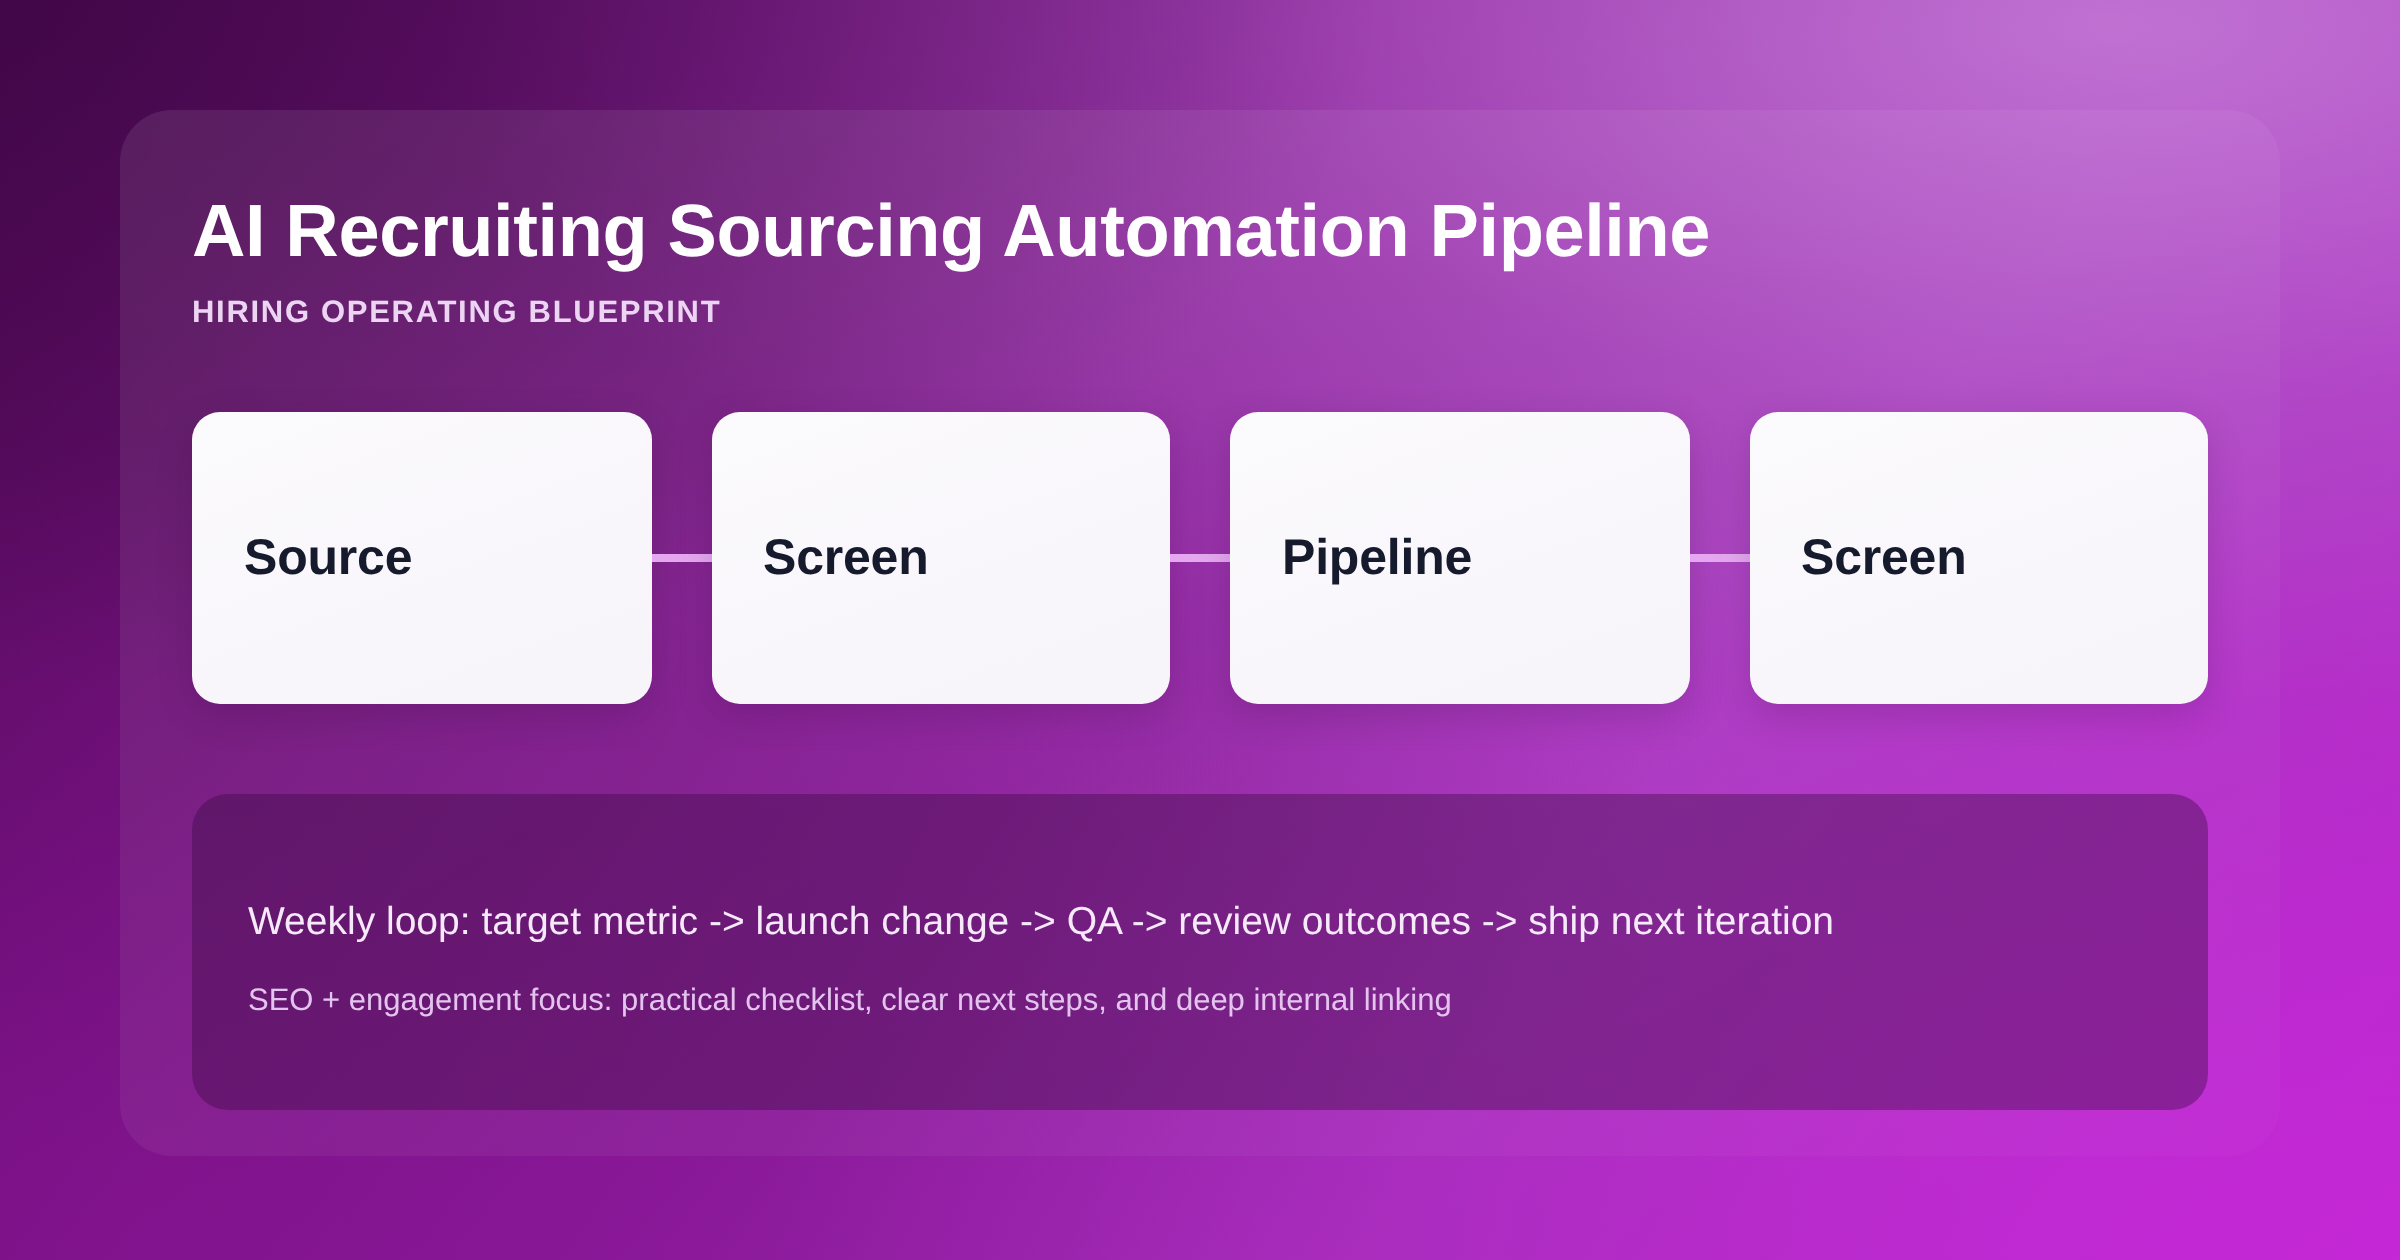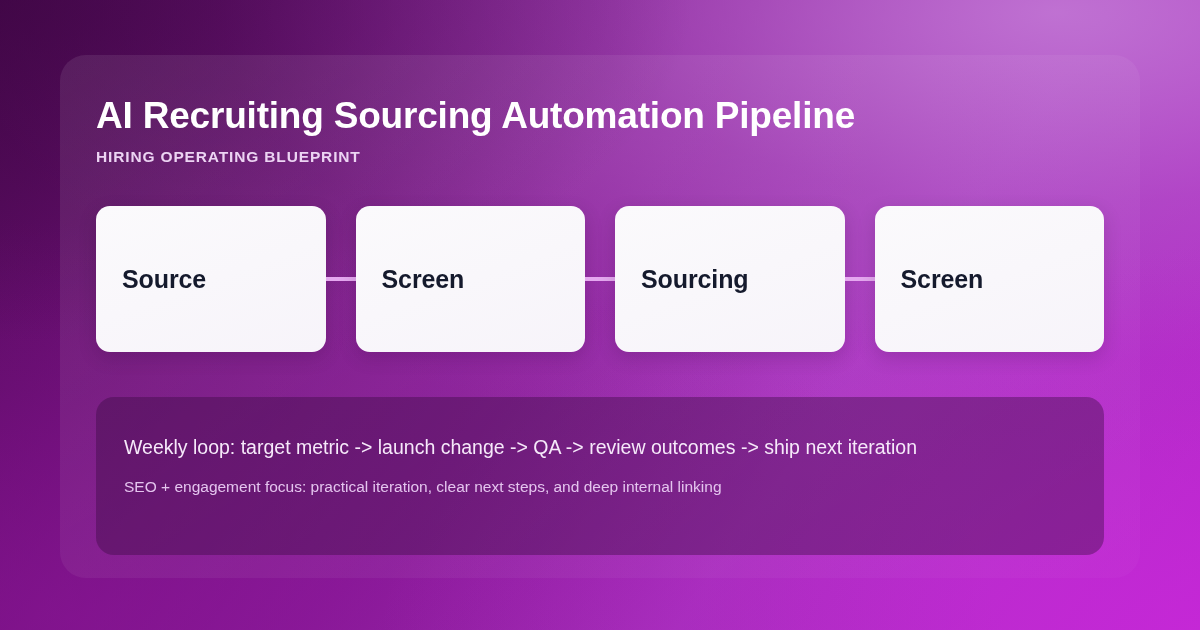--- a/index.html
+++ b/index.html
@@ -130,21 +130,21 @@
     background: #e5a8f0;
   }
 
   
   .note-panel {
     margin-top: 45px;
     width: 1008px;
     height: 158px;
     border-radius: 18px;
     background: rgba(58,10,64,0.40);
-    padding: 38px 28px 0 28px;
+    padding: 52px 28px 0 28px;
   }
   .note-line-primary {
     color: #f6e9fa;
     font-size: 19.5px;
     font-weight: 400;
     line-height: 1.3;
   }
   .note-line-secondary {
     margin-top: 16px;
     color: #e4c4ee;
@@ -176,29 +176,29 @@
 
     <div class="connector"></div>
 
     <div class="stage-card">
       <span class="stage-label">Screen</span>
     </div>
 
     <div class="connector"></div>
 
     <div class="stage-card">
-      <span class="stage-label">Sourcing</span>
+      <span class="stage-label">Pipeline</span>
     </div>
 
     <div class="connector"></div>
 
     <div class="stage-card">
       <span class="stage-label">Screen</span>
     </div>
 
   </div>
 
   <div class="note-panel">
     <div class="note-line-primary">Weekly loop: target metric -&gt; launch change -&gt; QA -&gt; review outcomes -&gt; ship next iteration</div>
-    <div class="note-line-secondary">SEO + engagement focus: practical iteration, clear next steps, and deep internal linking</div>
+    <div class="note-line-secondary">SEO + engagement focus: practical checklist, clear next steps, and deep internal linking</div>
   </div>
 
 </div>
 
 </body></html>

